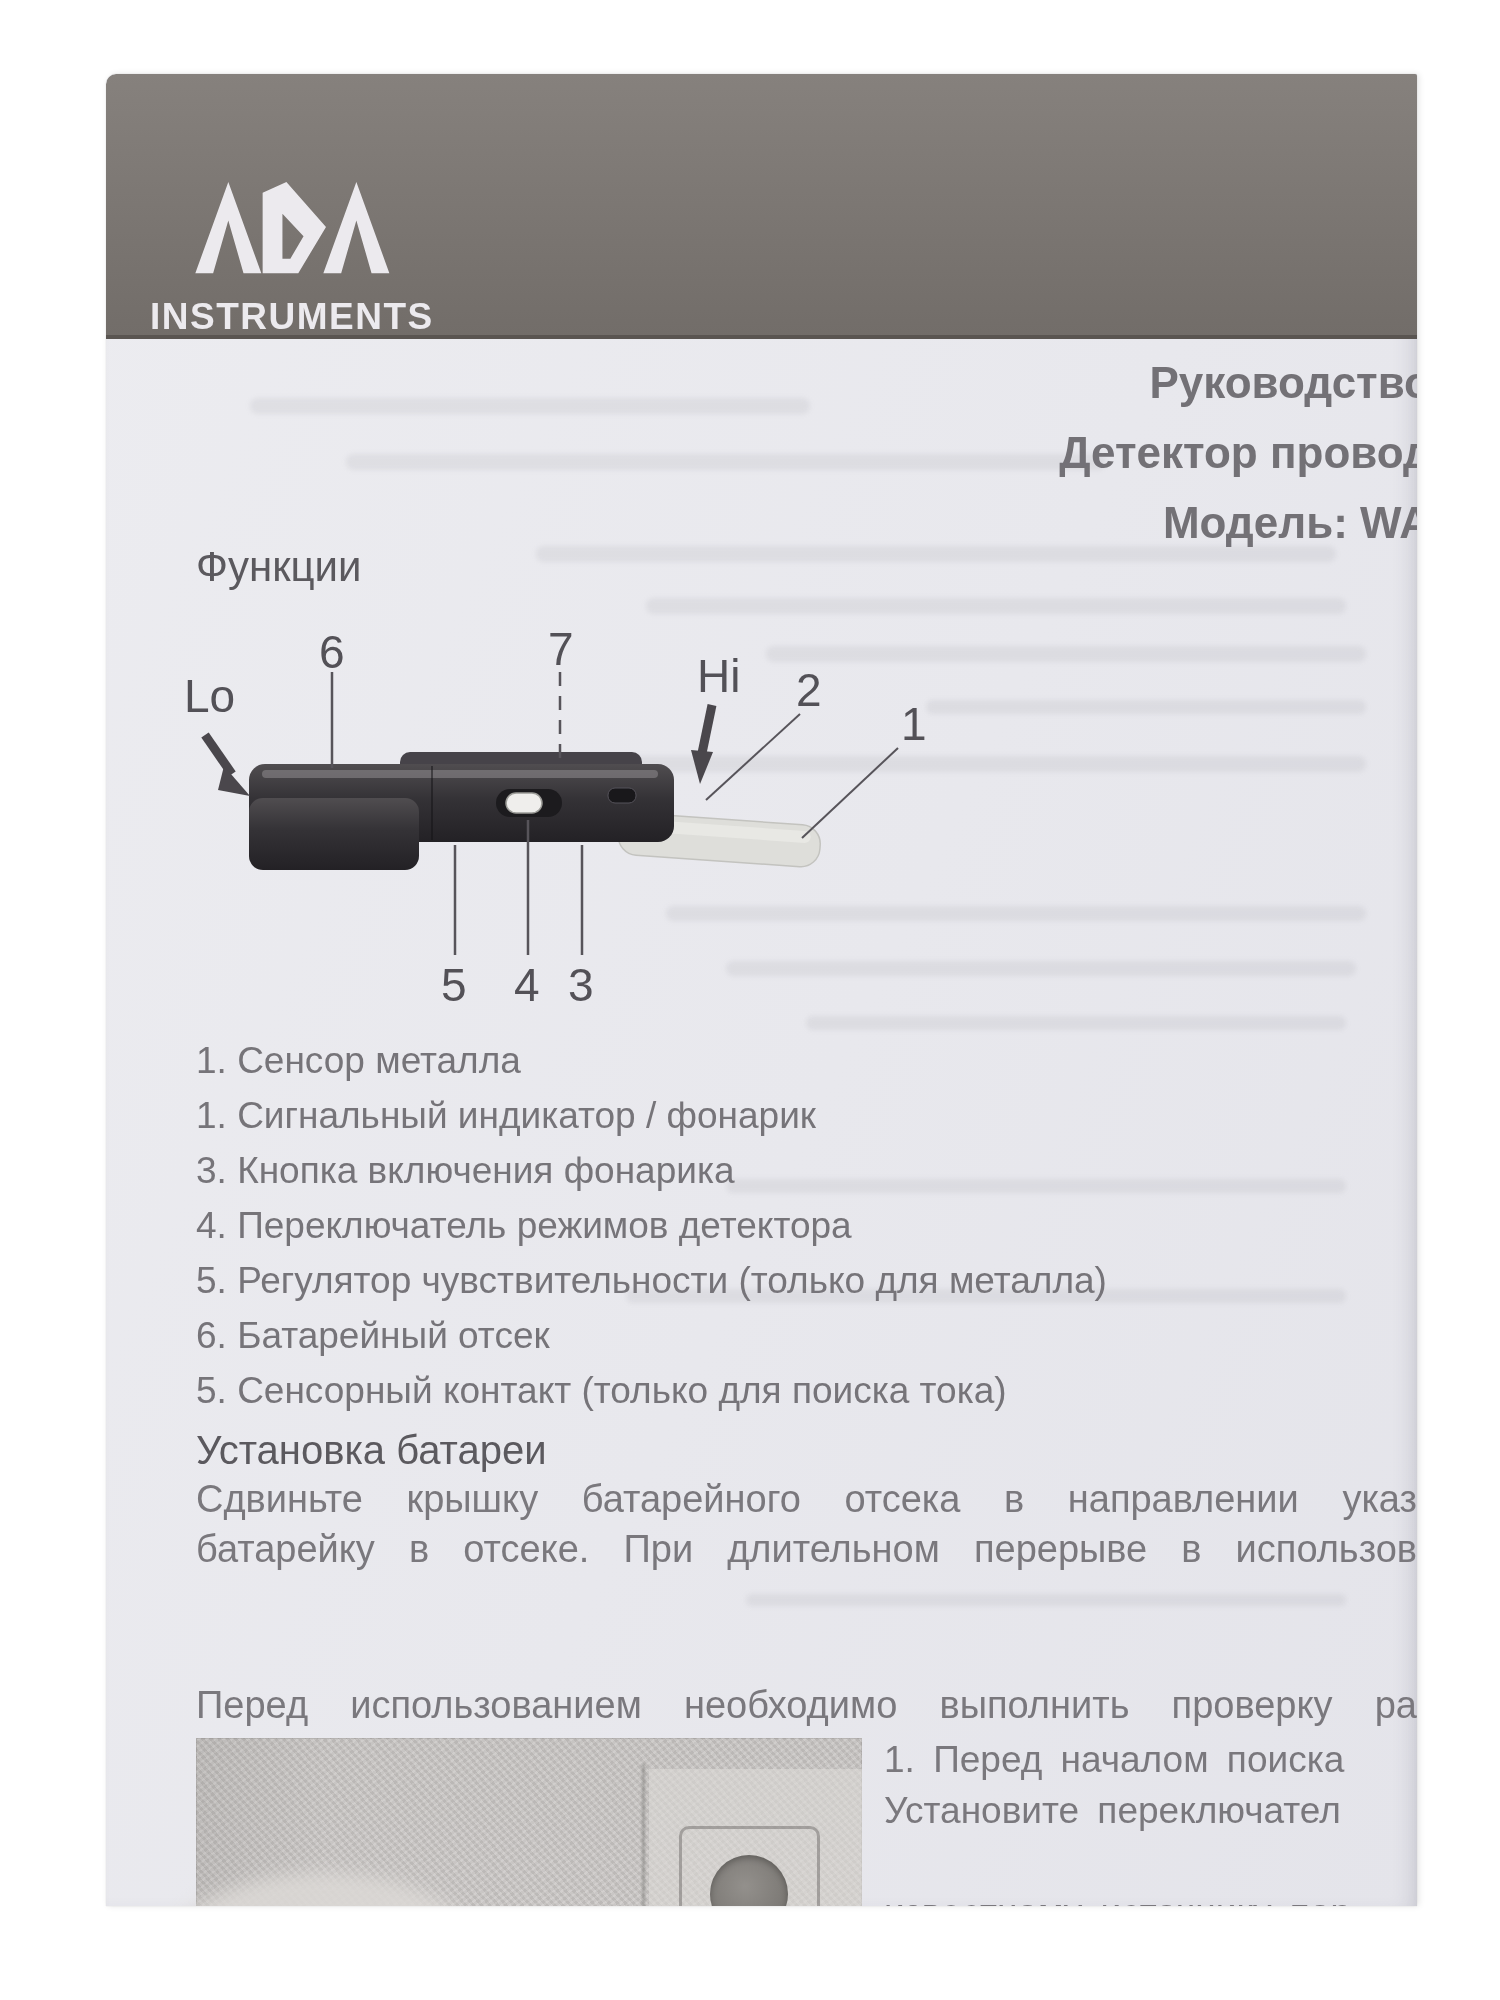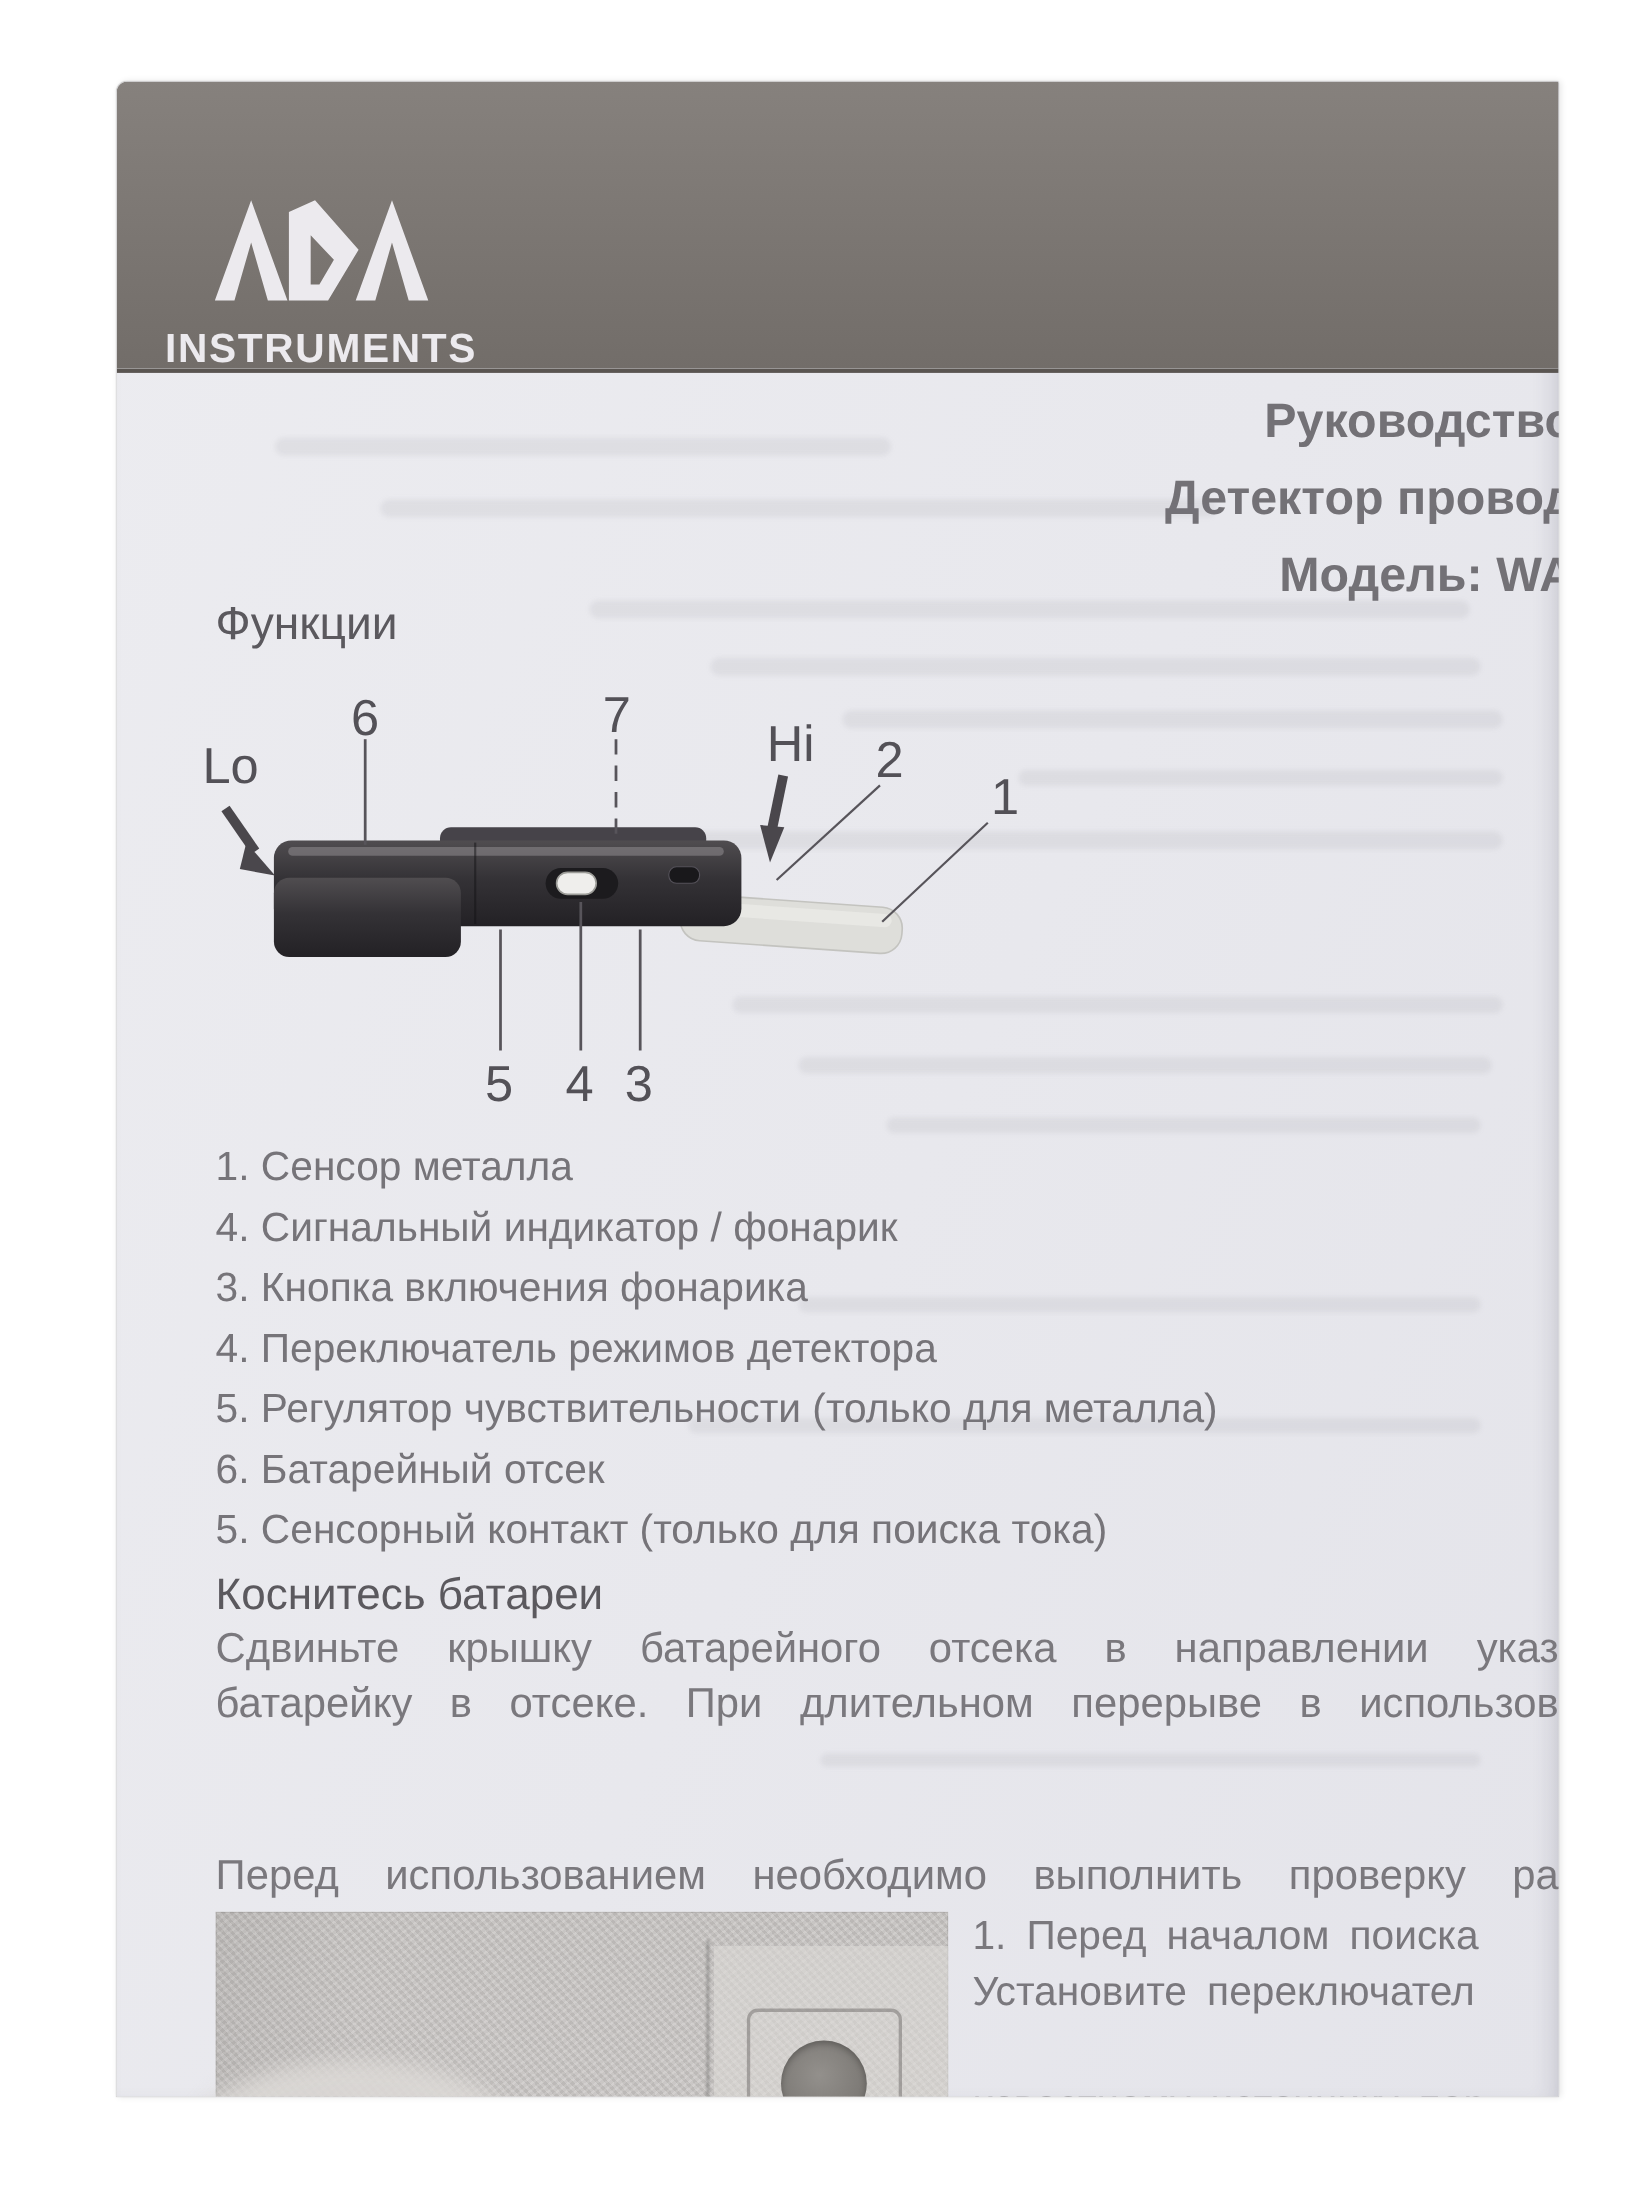--- a/index.html
+++ b/index.html
@@ -166,28 +166,28 @@
       <text x="697" y="692">Hi</text>
       <text x="796" y="706">2</text>
       <text x="901" y="740">1</text>
       <text x="441" y="1001">5</text>
       <text x="514" y="1001">4</text>
       <text x="568" y="1001">3</text>
     </g>
   </svg>
 
   <div class="list-item" style="top:966px;">1. Сенсор металла</div>
-  <div class="list-item" style="top:1021px;">4. Сигнальный индикатор / фонарик</div>
+  <div class="list-item" style="top:1021px;">1. Сигнальный индикатор / фонарик</div>
   <div class="list-item" style="top:1076px;">3. Кнопка включения фонарика</div>
   <div class="list-item" style="top:1131px;">4. Переключатель режимов детектора</div>
   <div class="list-item" style="top:1186px;">5. Регулятор чувствительности (только для металла)</div>
   <div class="list-item" style="top:1241px;">6. Батарейный отсек</div>
   <div class="list-item" style="top:1296px;">5. Сенсорный контакт (только для поиска тока)</div>
 
-  <div class="h1" style="top:1354px;font-size:40px;">Коснитесь батареи</div>
+  <div class="h1" style="top:1354px;font-size:40px;">Установка батареи</div>
   <div class="body-line" style="top:1454px;">батарейку в отсеке. При длительном перерыве в использов</div>
   <div class="body-line" style="top:1404px;">Сдвиньте крышку батарейного отсека в направлении указ</div>
 
   <div class="body-line" style="top:1610px;">Перед использованием необходимо выполнить проверку ра</div>
 
   <div class="photo">
     <div class="door"></div>
     <div class="seam"></div>
     <div class="plate">
       <div class="hole"></div>

